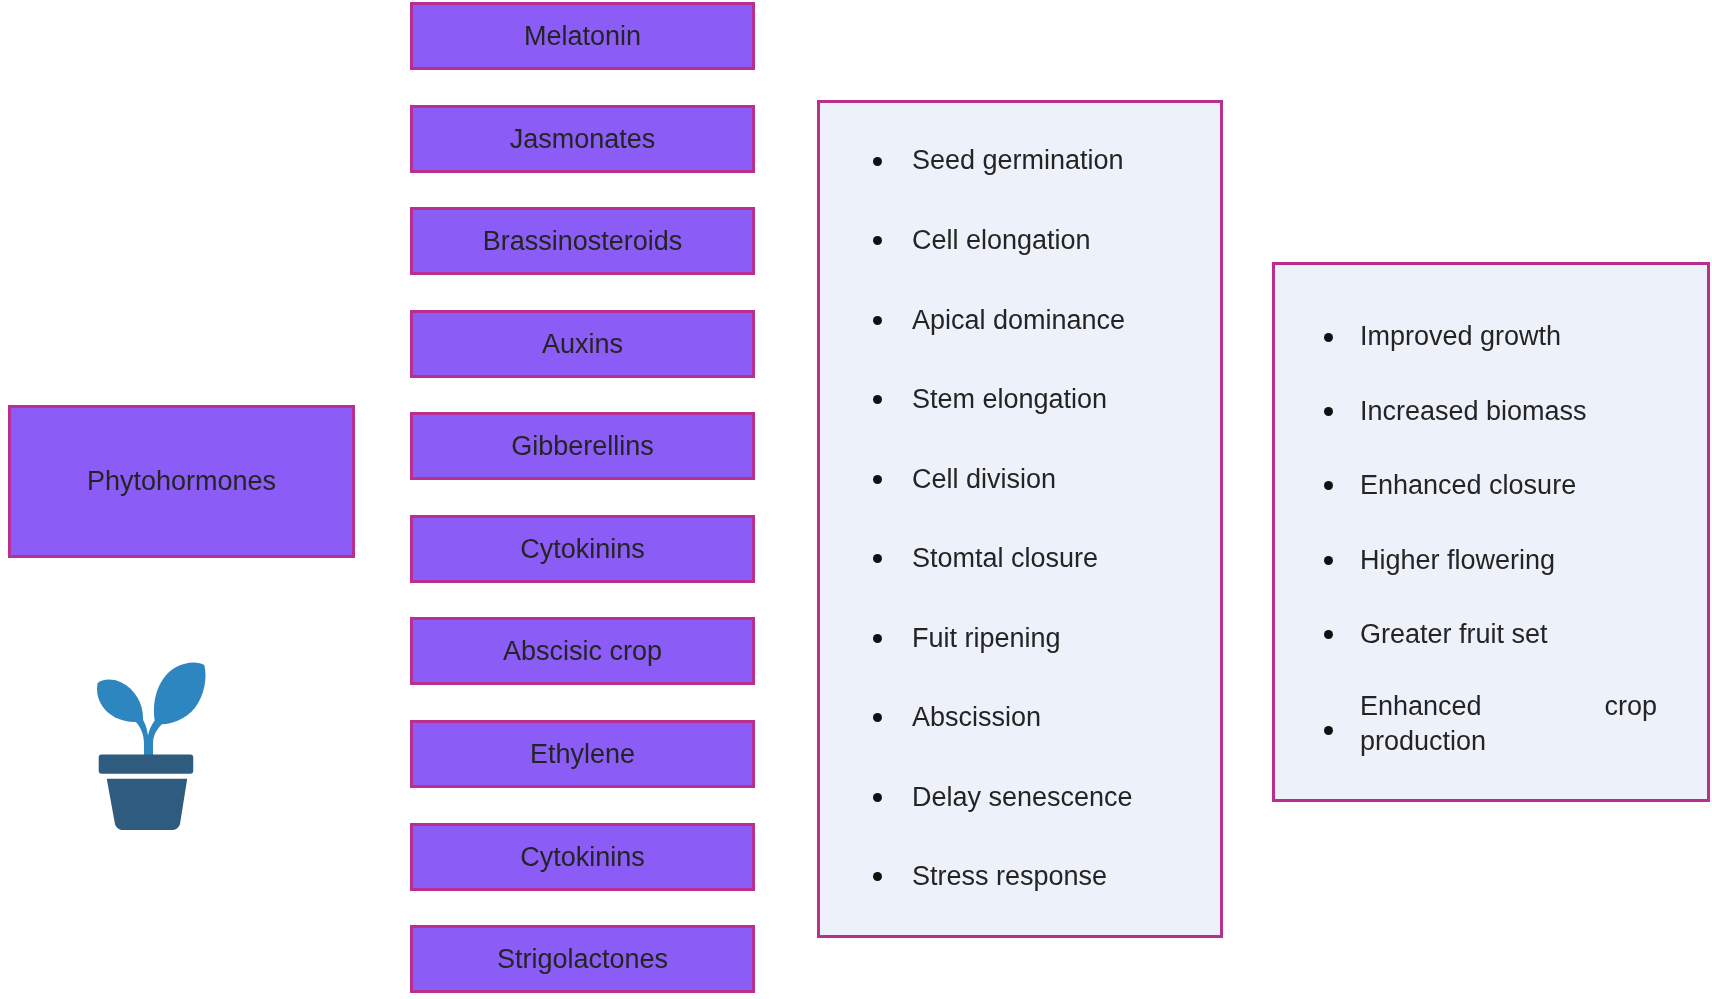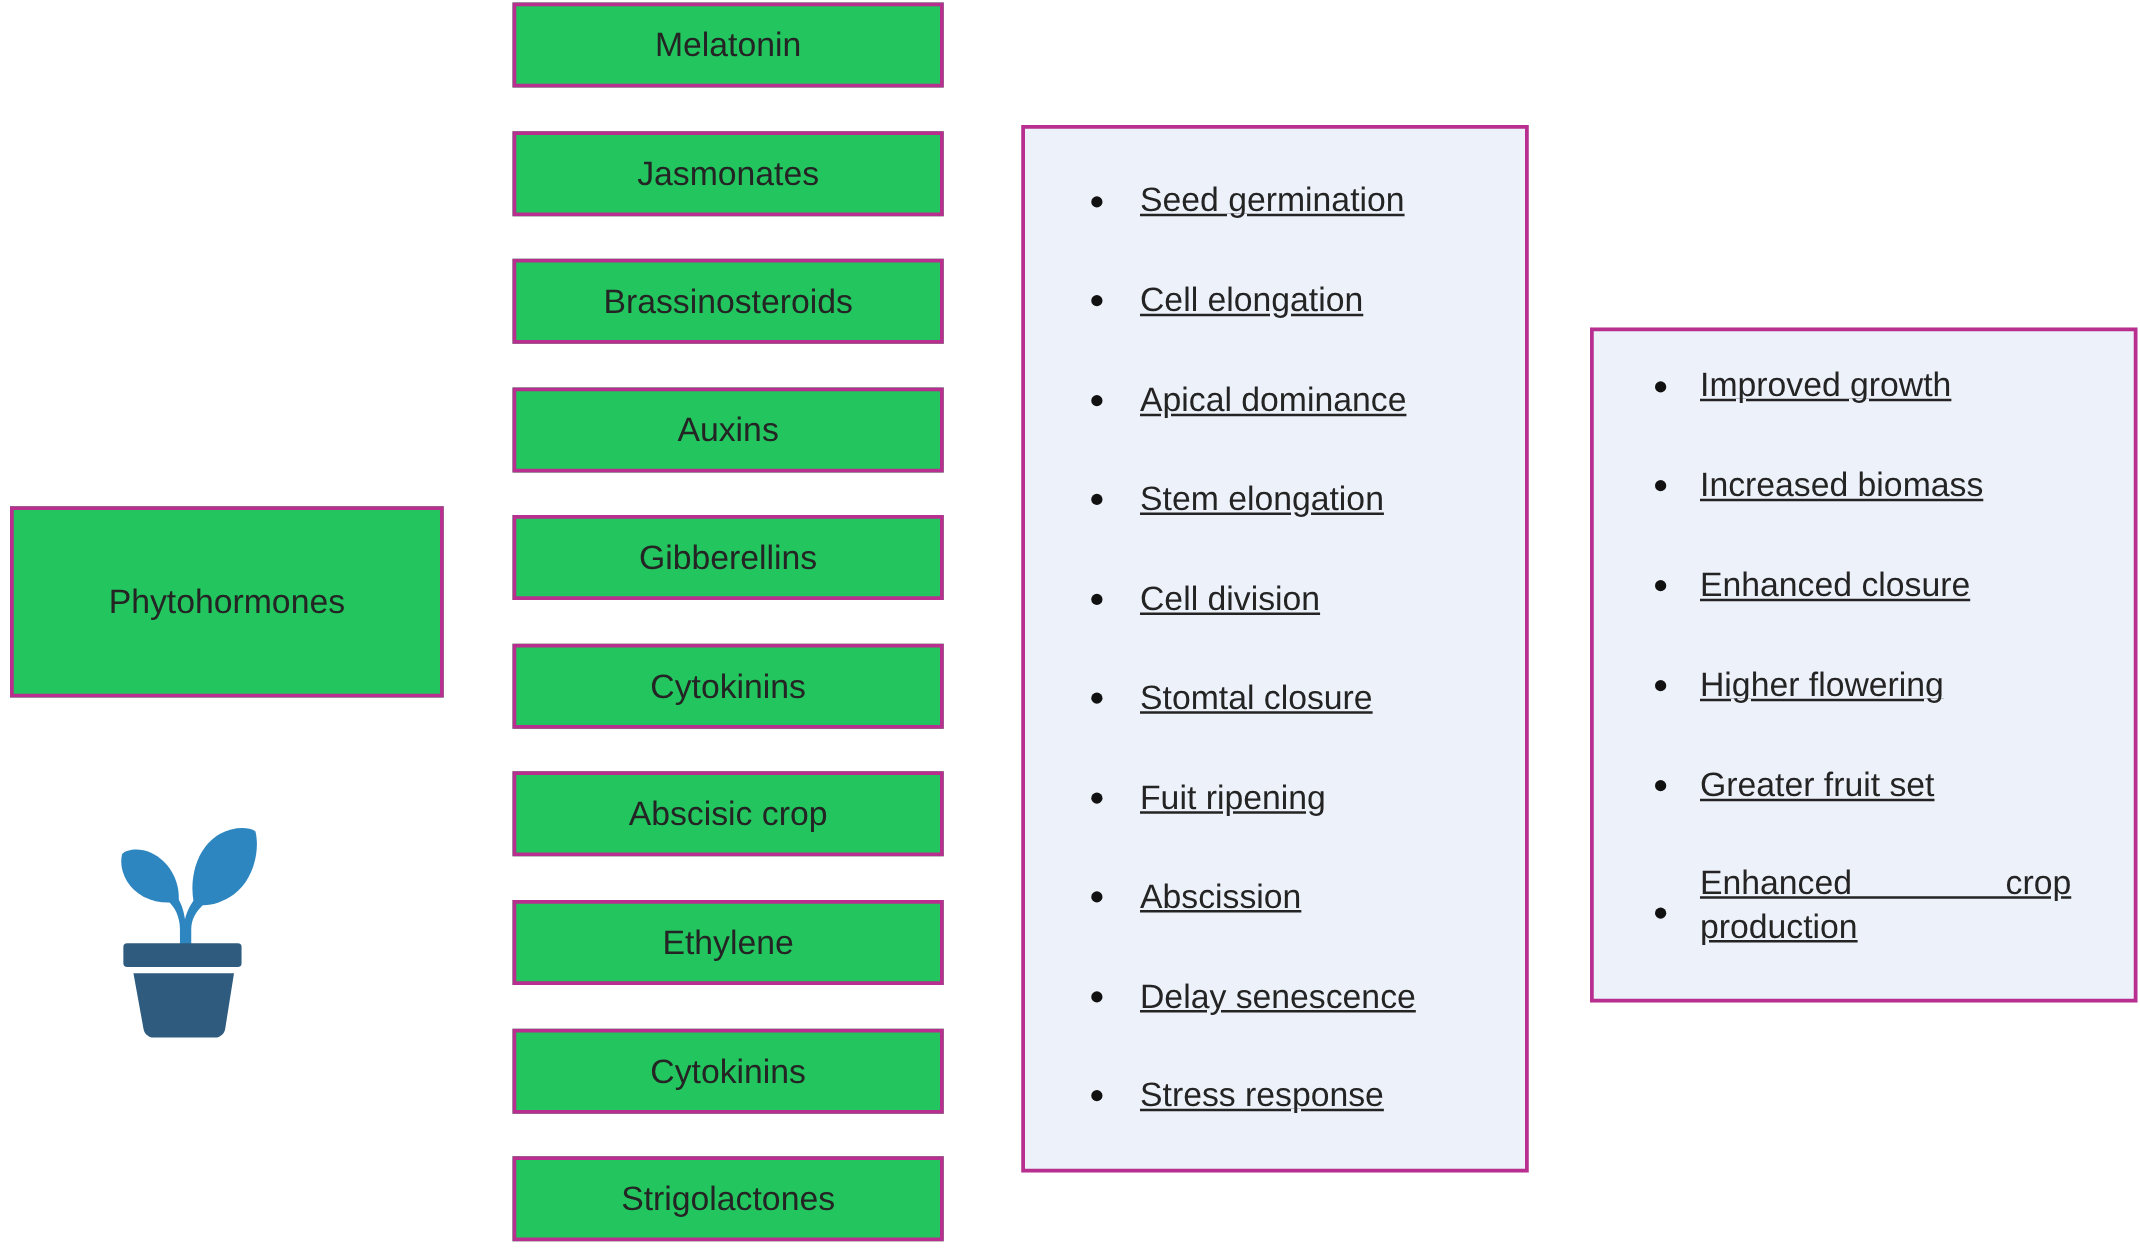--- a/index.html
+++ b/index.html
@@ -6,21 +6,21 @@
   .canvas {
     position:relative;
     width:1712px; height:999px;
     background:#ffffff;
     font-family:"Liberation Sans", sans-serif;
     color:#242424;
     overflow:hidden;
   }
   .box {
     position:absolute;
-    background:#22c55e;
+    background:#8b5cf6;
     border:3px solid #b82f90;
     box-sizing:border-box;
     display:flex; align-items:center; justify-content:center;
     font-size:27px;
     text-align:center;
   }
   .root-box { left:8px; top:405px; width:347px; height:153px; }
   .hormone-box { left:410px; width:345px; height:68px; }
   .panel {
     position:absolute;
@@ -29,33 +29,33 @@
     box-sizing:border-box;
   }
   .functions-panel { left:817px; top:100px; width:406px; height:838px; }
   .benefits-panel  { left:1272px; top:262px; width:438px; height:540px; }
   .panel ul {
     list-style:none; margin:0;
     height:100%; box-sizing:border-box;
     display:flex; flex-direction:column; justify-content:space-between;
   }
   .functions-panel ul { padding:38px 20px 38px 53px; }
-  .benefits-panel  ul { padding:24px 50px 40px 49px; }
+  .benefits-panel  ul { padding:52px 50px 40px 49px; }
   .panel li {
     display:flex; align-items:center;
     font-size:27px; line-height:1.3;
     min-height:40px;
   }
   .dot {
     width:9px; height:9px; border-radius:50%;
     background:#111111; flex:0 0 9px;
   }
   .functions-panel .dot { margin-right:30px; }
   .benefits-panel  .dot { margin-right:27px; }
-  .bullet-text { flex:1;text-decoration:underline; }
+  .bullet-text { flex:1; }
   .two-line { align-items:flex-start; }
   .two-line .dot { margin-top:14px; }
   .two-line .bullet-text { text-align:justify; }
   .plant {
     position:absolute; left:96px; top:659px;
     width:112px; height:173px;
   }
 </style>
 </head>
 <body>

